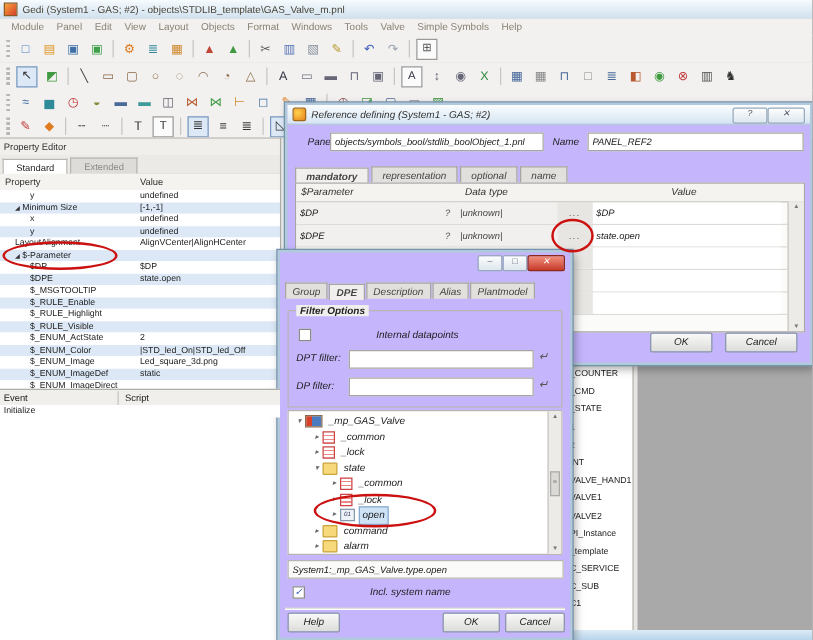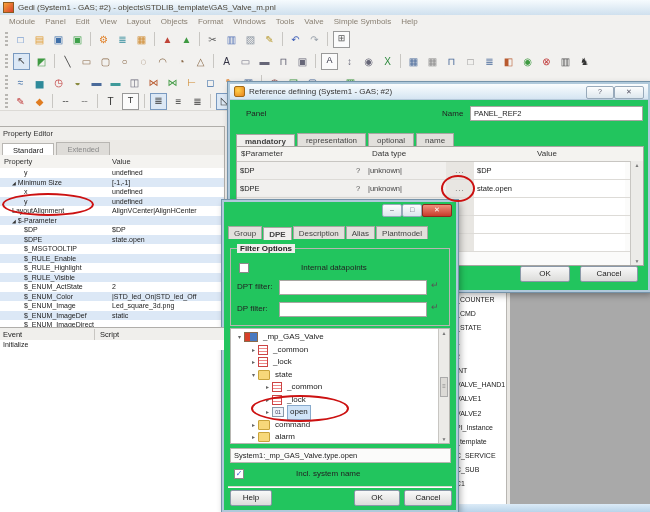--- a/index.html
+++ b/index.html
@@ -20,21 +20,21 @@
   .t1{top:28px;height:22px}.t2{top:50px;height:22px}.t3{top:72px;height:20px}.t4{top:92px;height:18px}
   .tbi{width:15px;height:15px;margin:1px 2px;font-size:10px;line-height:15px;text-align:center;
        display:inline-block;flex:none;}
   .tbi.boxed{border:1px solid #999;background:#fbfbfb;font-size:9px;line-height:13px;}
   .tbi.pressed{border:1px solid #7a9ac0;background:#dce8f5;line-height:13px;}
   .tbsep{width:1px;height:14px;background:#c8c6c2;margin:0 3px;flex:none;}
   .tbhandle{width:3px;height:14px;margin:0 3px;flex:none;
             background:repeating-linear-gradient(180deg,#b8b6b2 0 2px,transparent 2px 4px);}
   
   .propeditor{position:absolute;left:0;top:110px;width:224px;bottom:0;background:#fff;
-              border-right:1px solid #b0aeaa;border-top:1px solid #b0aeaa;margin-top:16px;}
+              border-right:1px solid #b0aeaa;border-top:1px solid #b0aeaa;}
   .pe-header{position:absolute;left:0;top:0;right:0;height:13px;background:#f0efec;
              border-bottom:1px solid #d8d6d2;font-size:7.5px;padding:2px 0 0 3px;color:#333;}
   .pe-tabs{position:absolute;top:13px;left:0;right:0;height:15px;background:#eceae6;
            display:flex;align-items:flex-end;padding-left:2px;border-bottom:1px solid #b8b6b2;}
   .pe-tab{font-size:7.5px;padding:2px 10px 1px;border:1px solid #b8b6b2;border-bottom:none;margin-right:2px;}
   .pe-tab.active{background:#fff;position:relative;top:1px;}
   .pe-tab.inactive{background:#dedcd8;color:#8a8a8a;}
   .pe-cols{position:absolute;top:28px;left:0;right:0;height:13px;background:#f4f3f0;
            border-bottom:1px solid #d0cecb;font-size:7.5px;color:#333;}
   .pe-col-prop{position:absolute;left:4px;top:2px}.pe-col-val{position:absolute;left:112px;top:2px}
@@ -56,22 +56,22 @@
              background:linear-gradient(#eaf4fc,#c9def2);border:1px solid #9db8cf;}
   .bg-list{position:absolute;top:10px;left:0;width:51px;bottom:8px;background:#fff;
            border-left:1px solid #9db8cf;overflow:hidden;}
   .bg-item{font-size:7px;height:14.2px;line-height:14.2px;white-space:nowrap;color:#222;}
   .bg-div{position:absolute;top:10px;left:51px;width:4px;bottom:8px;background:#e8e6e2;
           border-left:1px solid #b8b6b2;}
   .bg-canvas{position:absolute;top:10px;left:55px;right:0;bottom:8px;background:#a9a9a9;}
   .bg-bottom{position:absolute;left:0;right:0;bottom:0;height:8px;
              background:linear-gradient(#dcebf7,#b9d4ea);}
   
-  .dialog{position:absolute;background:#22c55e;border:2px solid #b0c9db;outline:1px solid #7593a9;
-          box-shadow:2px 3px 7px rgba(0,0,0,.35);}
+  .dialog{position:absolute;background:#c4b5fd;border:2px solid #b0c9db;outline:1px solid #7593a9;
+          box-shadow:2px 3px 7px rgba(0,0,0,.35);font-style:italic;}
   .dlg-title{position:absolute;top:0;left:0;right:0;height:15px;
              background:linear-gradient(#fbfdfe,#d5e5f2);border-bottom:1px solid #b5c9da;
              display:flex;align-items:center;font-size:8px;color:#333;padding-left:4px;}
   .dlg-icon{width:9px;height:9px;margin-right:4px;border-radius:2px;flex:none;}
   .ref-ic{background:radial-gradient(circle at 35% 35%,#ffd24a,#e8821e);border:1px solid #a06a18;}
   .dps-ic{background:radial-gradient(circle at 35% 35%,#bfe08a,#4f9a3a);border:1px solid #3a6a28;}
   .aero-btn{position:absolute;top:2px;height:11px;background:linear-gradient(#fdfdfd,#dde7ee);
             border:1px solid #98aabb;border-radius:2px;font-size:7px;text-align:center;
             line-height:10px;color:#556;}
   .aero-close{background:linear-gradient(#f0907e,#c93b2b);color:#fff;border-color:#8a2a1e;}
@@ -380,20 +380,21 @@
 
   <div class="dialog refdlg">
     <div class="dlg-title">
       <span class="dlg-icon ref-ic"></span>
       <span>Reference defining (System1 - GAS; #2)</span>
     </div>
     <span class="aero-btn" style="right:34px;width:26px">?</span>
     <span class="aero-btn" style="right:4px;width:28px">✕</span>
 
     <span class="fld-label" style="left:16px;top:25px">Panel</span>
+    <span class="fld-box" style="left:34px;top:22px;width:166px">objects/symbols_bool/stdlib_boolObject_1.pnl</span>
     <span class="fld-label" style="left:212px;top:25px">Name</span>
     <span class="fld-box" style="left:240px;top:22px;width:168px">PANEL_REF2</span>
 
     <div class="rtabs">
         <span class="rtab active">mandatory</span>
         <span class="rtab">representation</span>
         <span class="rtab">optional</span>
         <span class="rtab">name</span>
       </div>
 

